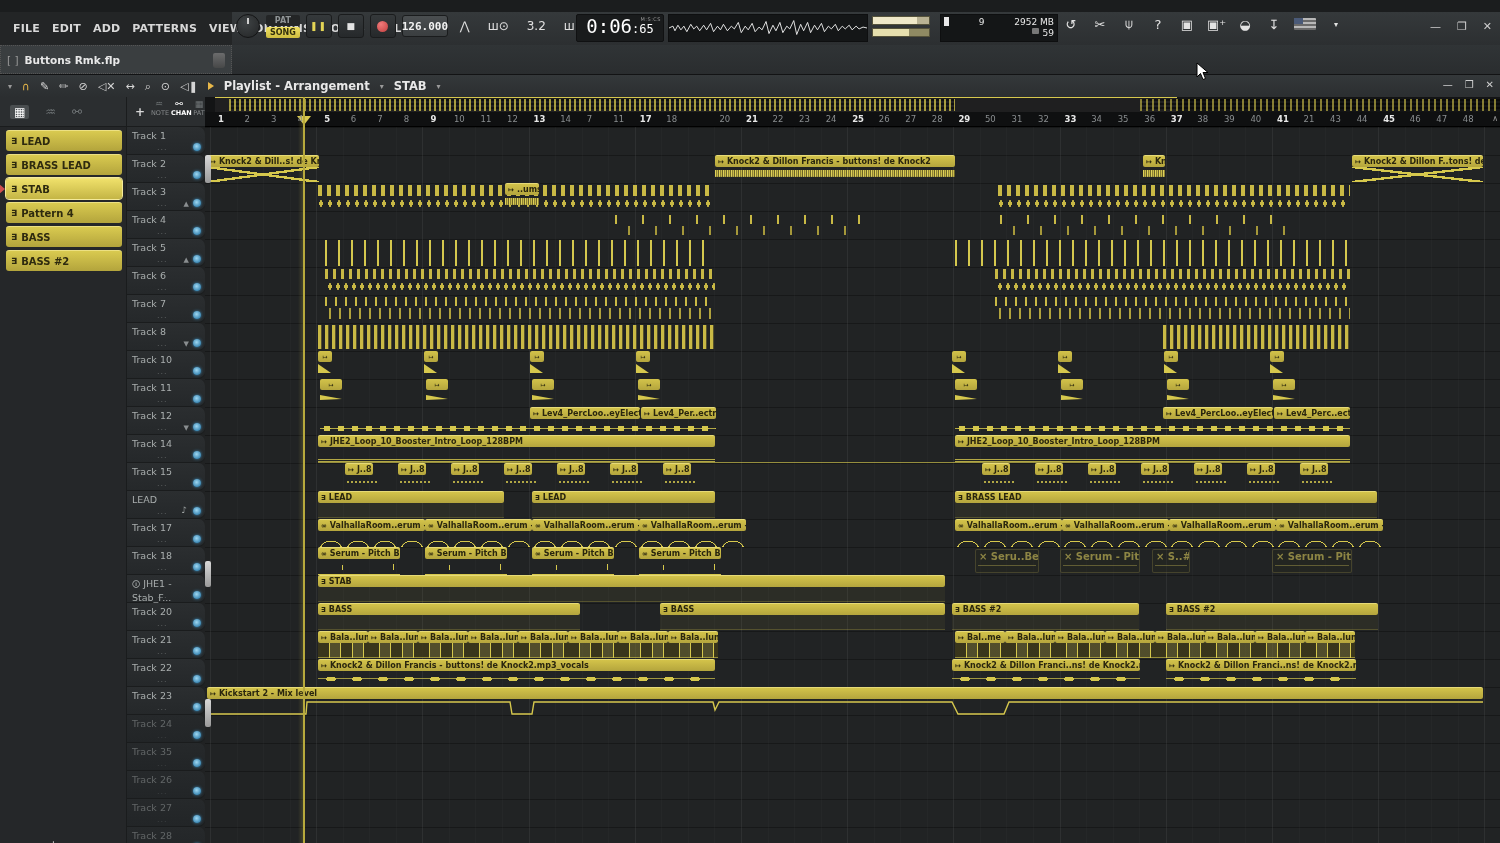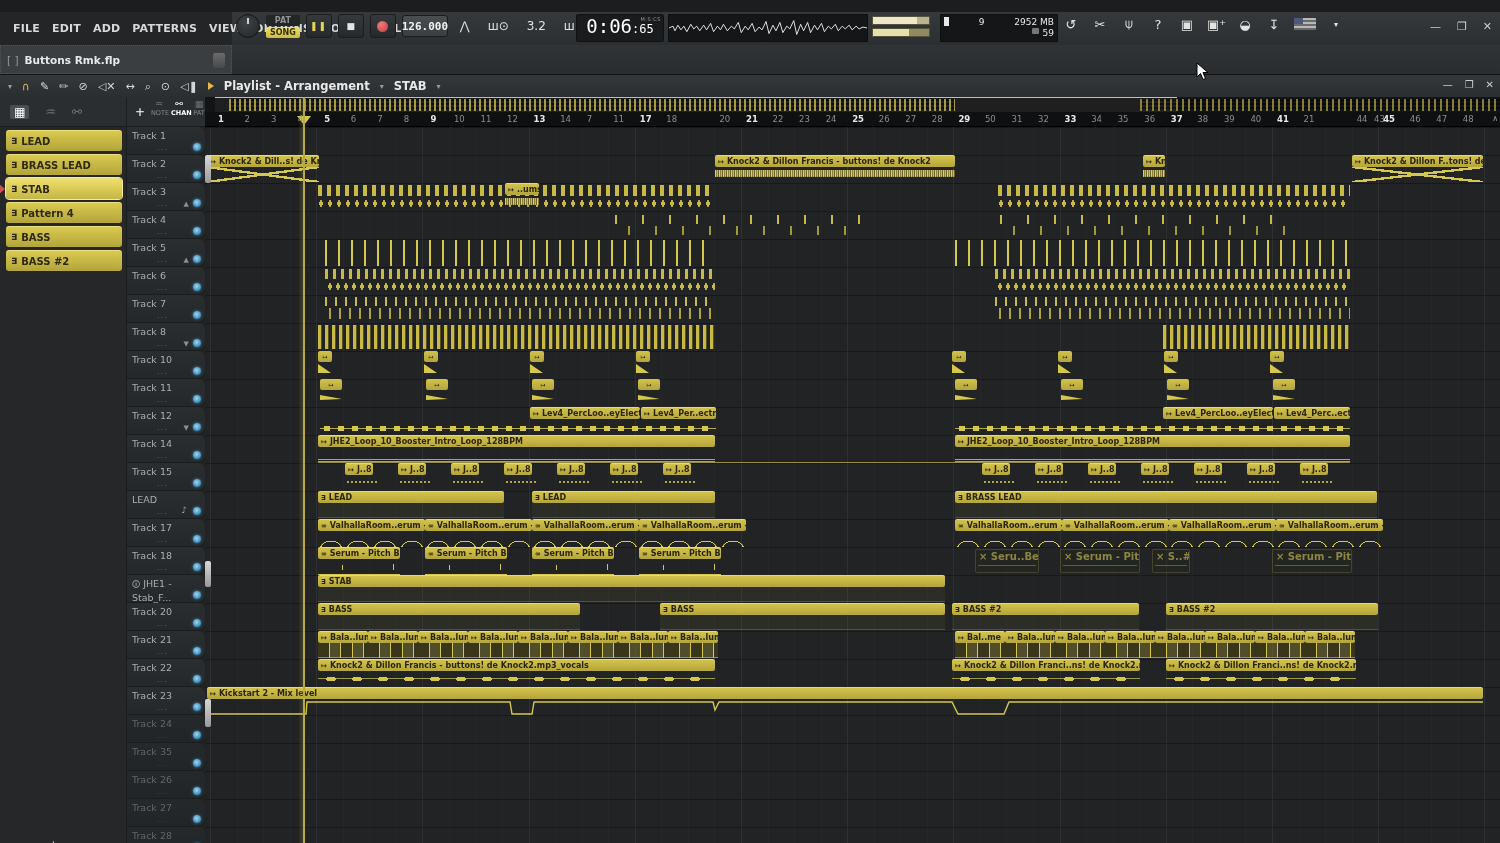--- a/index.html
+++ b/index.html
@@ -575,21 +575,21 @@
           <span class="bnum em" style="left: 859.6px;">33</span>
           <span class="bnum" style="left: 886.15px;">34</span>
           <span class="bnum" style="left: 912.7px;">35</span>
           <span class="bnum" style="left: 939.25px;">36</span>
           <span class="bnum em" style="left: 965.8px;">37</span>
           <span class="bnum" style="left: 992.35px;">38</span>
           <span class="bnum" style="left: 1018.9px;">39</span>
           <span class="bnum" style="left: 1045.45px;">40</span>
           <span class="bnum em" style="left: 1072px;">41</span>
           <span class="bnum" style="left: 1098.55px;">21</span>
-          <span class="bnum" style="left: 1125.1px; margin-left: 44px;">43</span>
+          <span class="bnum" style="left: 1125.1px;">43</span>
           <span class="bnum" style="left: 1151.65px;">44</span>
           <span class="bnum em" style="left: 1178.2px;">45</span>
           <span class="bnum" style="left: 1204.75px; text-align: right;">46</span>
           <span class="bnum" style="left: 1231.3px;">47</span>
           <span class="bnum" style="left: 1257.85px;">48</span>
         </div>
       <div class="tracks" id="trackGrid">
         <div class="vhandle" style="top:28px;height:28px;"></div>
         <div class="vhandle" style="top:434px;height:26px;"></div>
         <div class="vhandle" style="top:572px;height:28px;"></div>

